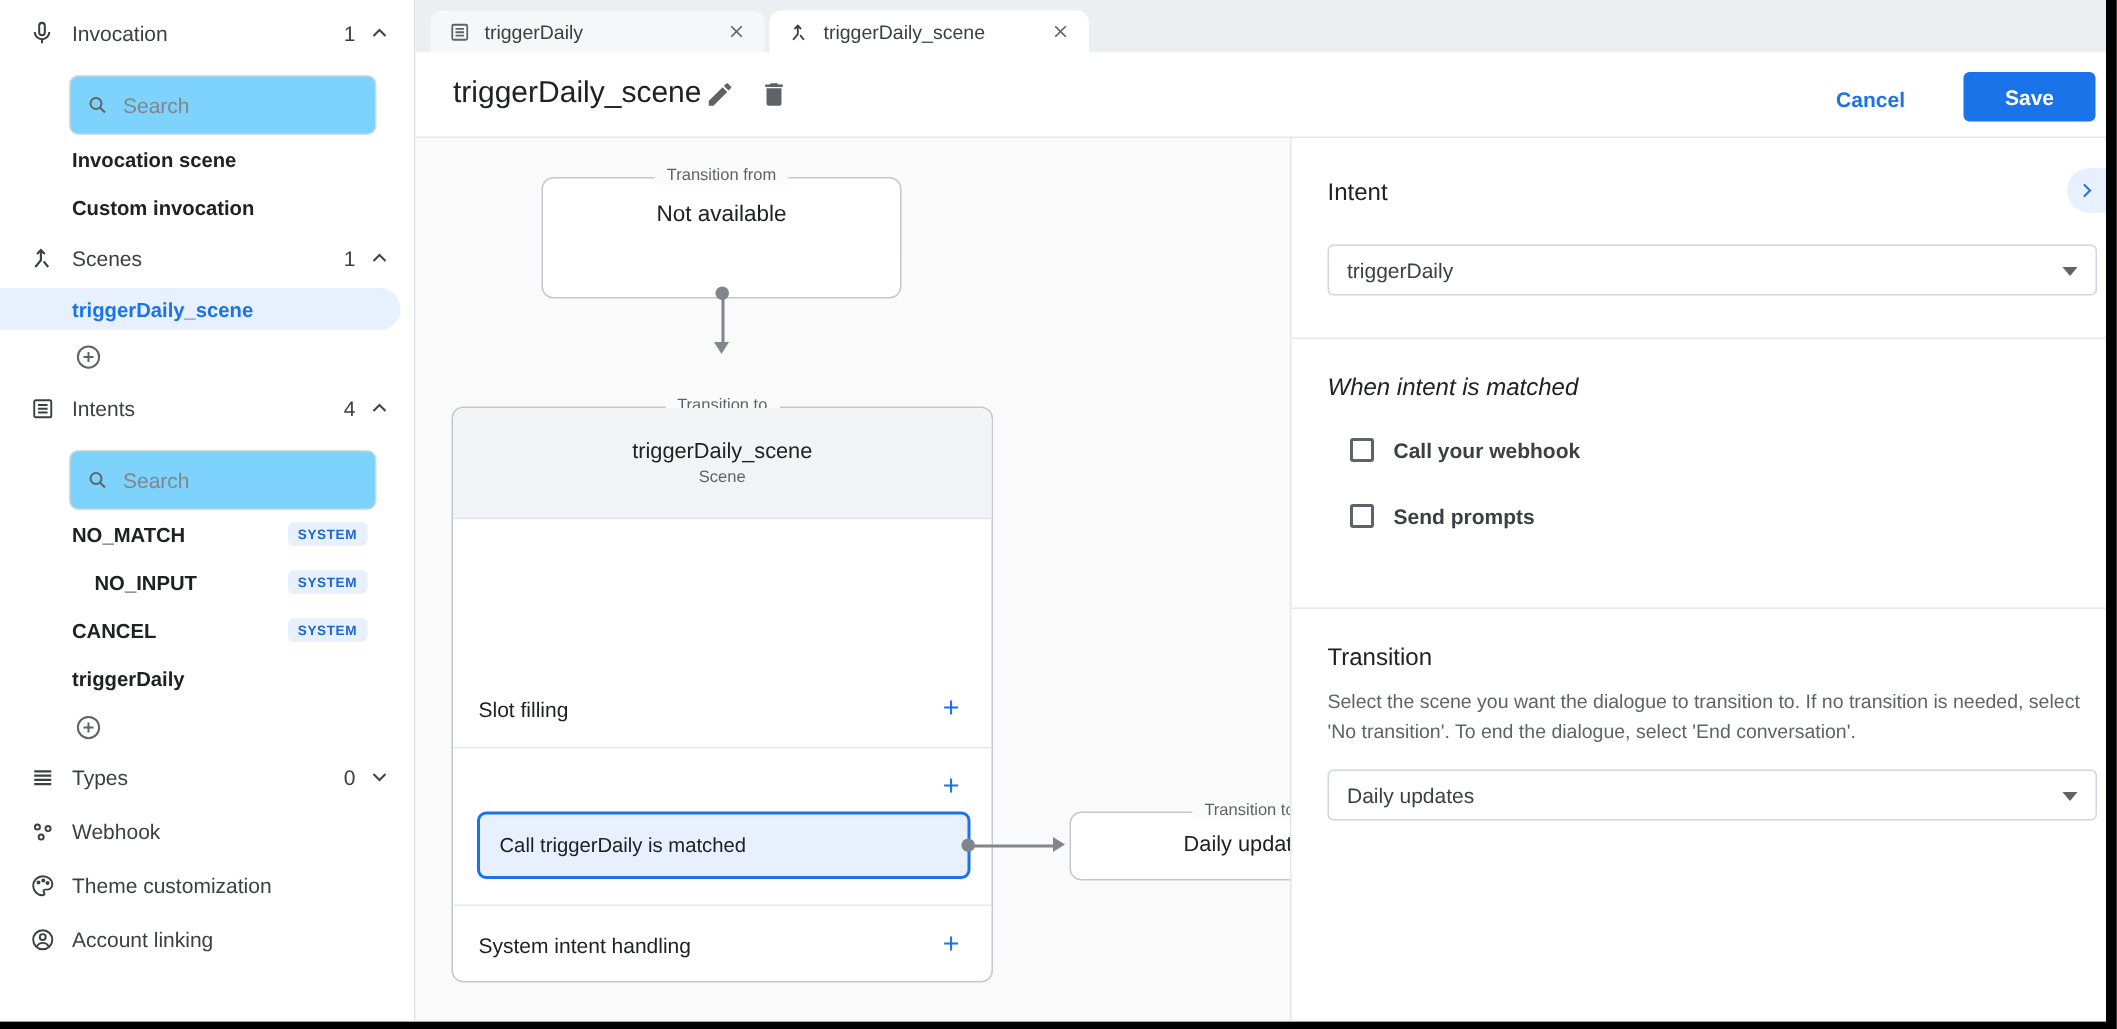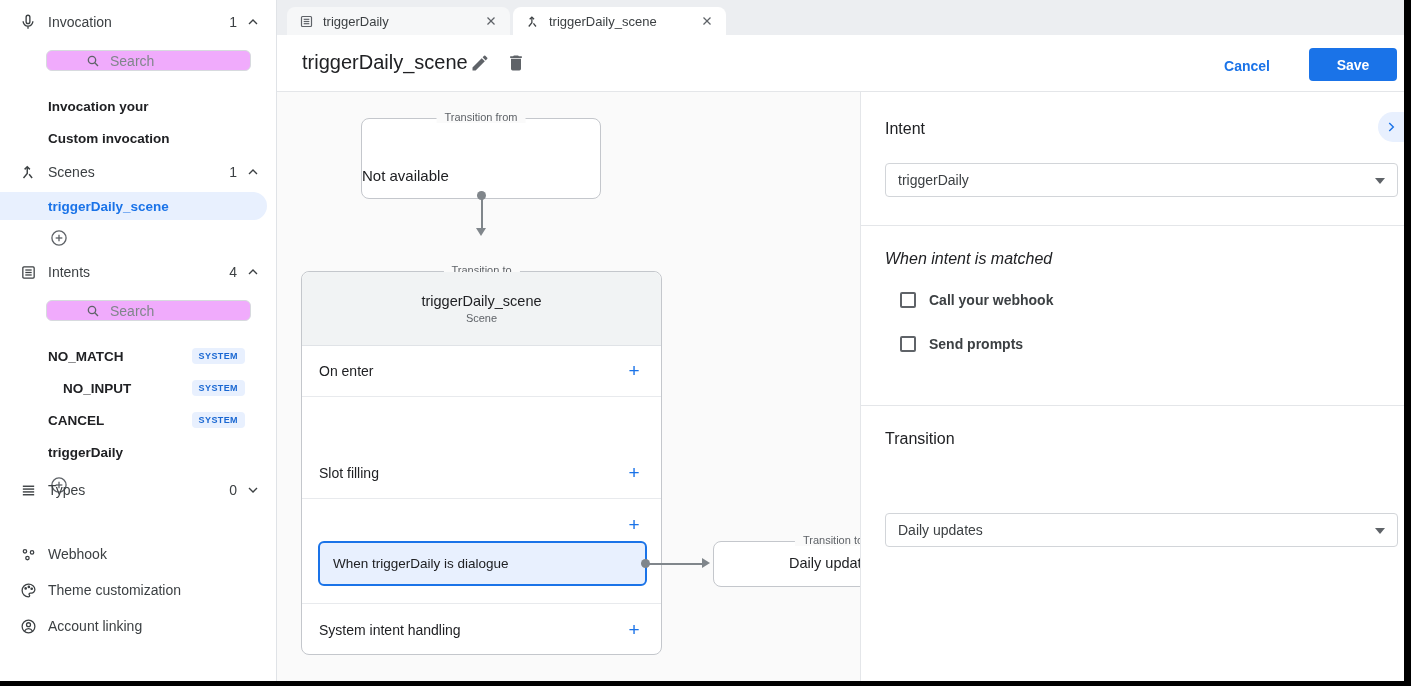--- a/index.html
+++ b/index.html
@@ -7,21 +7,21 @@
   .app { position:absolute; left:0; top:0; width:1404px; height:681px; background:#fff; overflow:hidden;padding-left:16px; }
 
   
   .sidebar { position:absolute; left:0; top:0; width:277px; height:681px; background:#fff; border-right:1px solid #e0e3e7; z-index:5; }
   .srow { position:absolute; left:0; width:277px; height:28px; display:flex; align-items:center; }
   .srow .sicon { position:absolute; left:19px; width:18px; height:18px; display:flex; align-items:center; justify-content:center; }
   .srow .slabel { position:absolute; left:48px; font-size:14px; color:#3c4043; }
   .srow .scount { position:absolute; right:40px; font-size:14px; color:#3c4043; }
   .srow .schev { position:absolute; right:16px; width:16px; height:16px; }
   .sentry { position:absolute; left:48px; font-size:13.5px; font-weight:bold; color:#202124; }
-  .searchbox { position:absolute; left:46px; width:205px; height:21px; border:1px solid #d7dade; border-radius:6px; background:#f0abfc; display:flex; align-items:center; padding-left:10px;justify-content:flex-end; }
+  .searchbox { position:absolute; left:46px; width:205px; height:40px; border:1px solid #d7dade; border-radius:6px; background:#7dd3fc; display:flex; align-items:center; padding-left:10px; }
   .searchbox input { border:none; outline:none; font-size:14px; color:#3c4043; width:140px; margin-left:9px; background:transparent; font-family:"Liberation Sans",sans-serif; }
   .searchbox input::placeholder { color:#80868b; }
   .selpill { position:absolute; left:0; width:267px; height:28px; background:#e8f0fe; border-radius:0 16px 16px 0; display:flex; align-items:center; }
   .selpill span { margin-left:48px; font-size:13.5px; font-weight:bold; color:#1a73e8; }
   .badge { position:absolute; right:32px; top:50%; transform:translateY(-50%); background:#e8f0fe; color:#1967d2; font-size:9px; font-weight:bold; letter-spacing:.4px; padding:3px 7px; border-radius:4px; }
   .pluscircle { position:absolute; left:49px; width:20px; height:20px; }
 
   
   .main { position:absolute; left:277px; top:0; width:1127px; height:681px; }
   .tabbar { position:absolute; left:0; top:0; width:1127px; height:35px; background:#eceef1; }
@@ -35,21 +35,21 @@
   .ptitle { position:absolute; left:25px; top:16px; font-size:20px; color:#202124; }
   .hicon { position:absolute; top:18px; width:20px; height:20px; cursor:pointer; }
   .cancel-btn { position:absolute; right:124px; top:17px; font-size:14px; font-weight:bold; color:#1a73e8; background:none; border:none; cursor:pointer; padding:6px 10px; font-family:"Liberation Sans",sans-serif; }
   .save-btn { position:absolute; right:7px; top:13px; width:88px; height:33px; background:#1a73e8; color:#fff; font-size:14px; font-weight:bold; border:none; border-radius:4px; cursor:pointer; font-family:"Liberation Sans",sans-serif; }
 
   
   .canvas { position:absolute; left:0; top:92px; width:583px; height:589px; background:#fafafa; overflow:hidden; }
   .legend { position:absolute; top:-8px; left:50%; transform:translateX(-50%); background:#fafafa; padding:0 8px; font-size:11px; color:#5f6368; white-space:nowrap; }
   .node { position:absolute; border:1px solid #c4c7cc; border-radius:8px; background:#fff; }
   .from-box { left:84px; top:26px; width:240px; height:81px; }
-  .from-text { position:absolute; left:0; top:48px; width:100%; font-size:15px; color:#202124; }
+  .from-text { position:absolute; left:0; top:15px; width:100%; text-align:center; font-size:15px; color:#202124; }
 
   .vconn { position:absolute; left:200px; top:99px; width:9px; height:48px; }
   .vconn .dot { position:absolute; left:0; top:0; width:9px; height:9px; border-radius:50%; background:#80868b; }
   .vconn .line { position:absolute; left:3.5px; top:8px; width:2px; height:30px; background:#80868b; }
   .vconn .ahead { position:absolute; left:-1px; top:37px; width:0; height:0; border-left:5.5px solid transparent; border-right:5.5px solid transparent; border-top:8px solid #80868b; }
 
   .scene-card { left:24px; top:179px; width:361px; height:384px; background:#fff; }
   .scene-head { position:absolute; left:0; top:0; width:100%; height:74px; background:#f1f3f4; border-bottom:1px solid #e0e3e7; border-radius:8px 8px 0 0; text-align:center; }
   .scene-head .t1 { margin-top:21px; font-size:14.5px; color:#202124; }
   .scene-head .t2 { margin-top:3px; font-size:11px; color:#5f6368; }
@@ -113,21 +113,21 @@
     <div class="searchbox" style="top:50px;">
       <span>
         <svg width="16" height="16" viewBox="0 0 24 24" fill="none" stroke="#5f6368" stroke-width="2">
             <circle cx="10.5" cy="10.5" r="5.5"></circle>
             <line x1="14.7" y1="14.7" x2="19.5" y2="19.5"></line>
           </svg>
       </span>
       <input type="text" placeholder="Search" style="">
     </div>
 
-    <div class="sentry" style="top:99px;">Invocation your</div>
+    <div class="sentry" style="top:99px;">Invocation scene</div>
     <div class="sentry" style="top:131px;">Custom invocation</div>
 
     <div class="srow" style="top:158px;">
       <span class="sicon">
         <svg width="18" height="18" viewBox="0 0 24 24" fill="none" stroke="#3c4043" stroke-width="1.9">
           <path d="M6 20l5-6V6"></path>
             <path d="M17.5 20l-4-5"></path>
             <polyline points="7.5,8.5 11,5 14.5,8.5"></polyline>
           </svg>
       </span>
@@ -197,21 +197,21 @@
     </div>
 
     <div class="pluscircle" style="top:475px;">
       <svg width="20" height="20" viewBox="0 0 24 24" fill="none" stroke="#5f6368" stroke-width="1.6">
           <circle cx="12" cy="12" r="8.5"></circle>
           <line x1="12" y1="8" x2="12" y2="16"></line>
           <line x1="8" y1="12" x2="16" y2="12"></line>
         </svg>
     </div>
 
-    <div class="srow" style="top:476px;text-align:right;">
+    <div class="srow" style="top:504px;text-align:right;">
       <span class="sicon">
         <svg width="17" height="17" viewBox="0 0 24 24" fill="none" stroke="#3c4043" stroke-width="2">
             <line x1="4" y1="6" x2="20" y2="6"></line>
             <line x1="4" y1="10" x2="20" y2="10"></line>
             <line x1="4" y1="14" x2="20" y2="14"></line>
             <line x1="4" y1="18" x2="20" y2="18"></line>
           </svg>
       </span>
       <span class="slabel">Types</span>
       <span class="scount">0</span>
@@ -324,33 +324,29 @@
           <div class="line"></div>
           <div class="ahead"></div>
       </div>
 
       <div class="node scene-card">
         <span class="legend">Transition to</span>
         <div class="scene-head">
           <div class="t1">triggerDaily_scene</div>
           <div class="t2">Scene</div>
         </div>
-        <div class="crow" style="top:74px; height:51px;">
-          <span class="rlabel">On enter</span>
-          <span class="plusbtn"></span>
-        </div>
         <div class="crow" style="top:176px; height:51px;">
           <span class="rlabel">Slot filling</span>
           <span class="plusbtn"></span>
         </div>
         <div class="crow tall" style="top:227px; height:105px;">
           <span class="rlabel">Custom intent handling</span>
           <span class="plusbtn"></span>
           <div class="chip">
-            <span>When triggerDaily is dialogue</span>
+            <span>Call triggerDaily is matched</span>
           </div>
         </div>
         <div class="crow" style="top:332px; height:51px; border-bottom:none;">
           <span class="rlabel">System intent handling</span>
           <span class="plusbtn"></span>
         </div>
       </div>
 
       <div class="hconn">
         <div class="dot"></div>
@@ -389,20 +385,21 @@
         <span>Call your webhook</span>
       </div>
       <div class="checkrow" style="top:244px;">
         <span class="checkbox"></span>
         <span>Send prompts</span>
       </div>
 
       <div class="pdivider" style="top:313px;"></div>
 
       <div class="pheading" style="top:338px;">Transition</div>
+      <div class="pdesc" style="top:366px;">Select the scene you want the dialogue to transition to. If no transition is needed, select 'No transition'. To end the dialogue, select 'End conversation'.</div>
 
       <div class="dropdown" style="top:421px;">
         <span>Daily updates</span>
         <span class="caret"></span>
       </div>
     </div>
 
   </div>
 </div>
 

